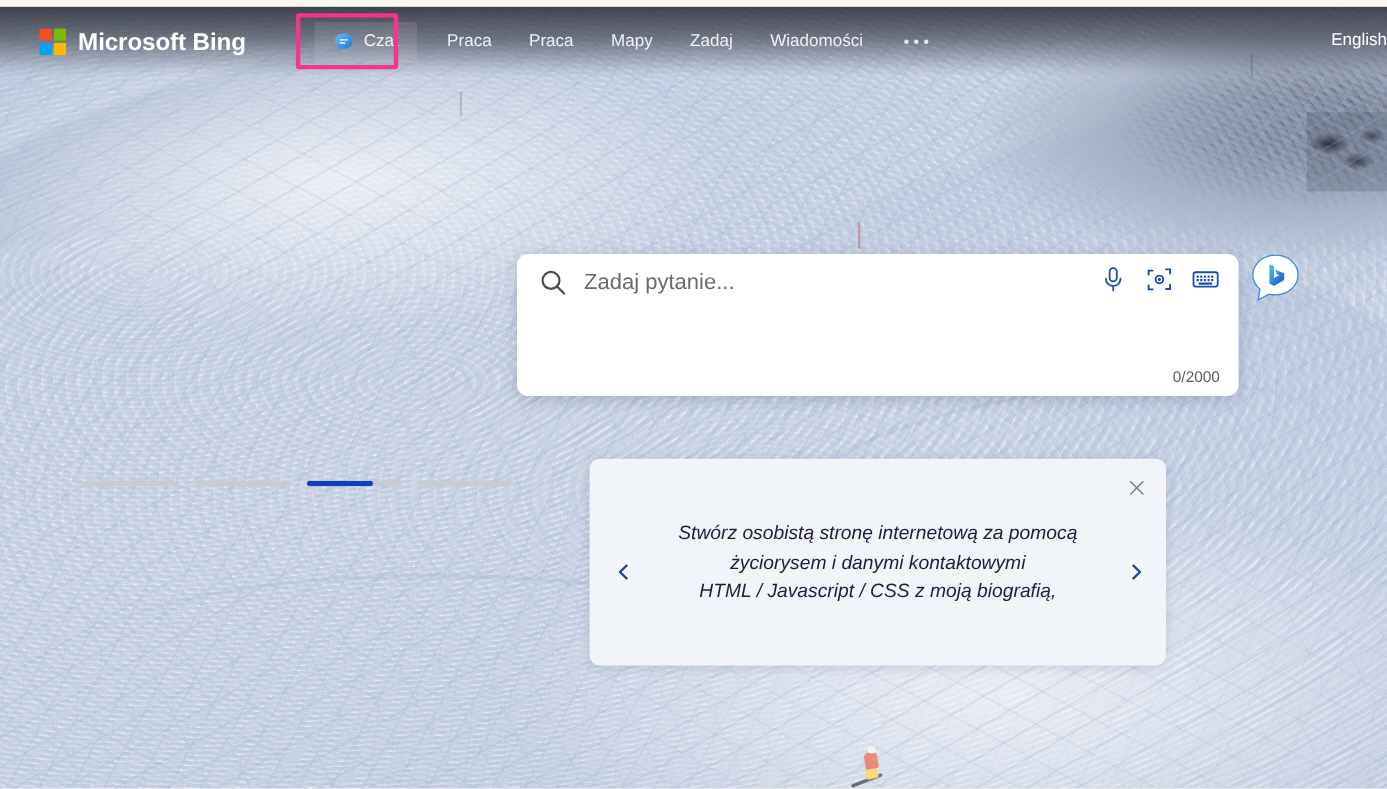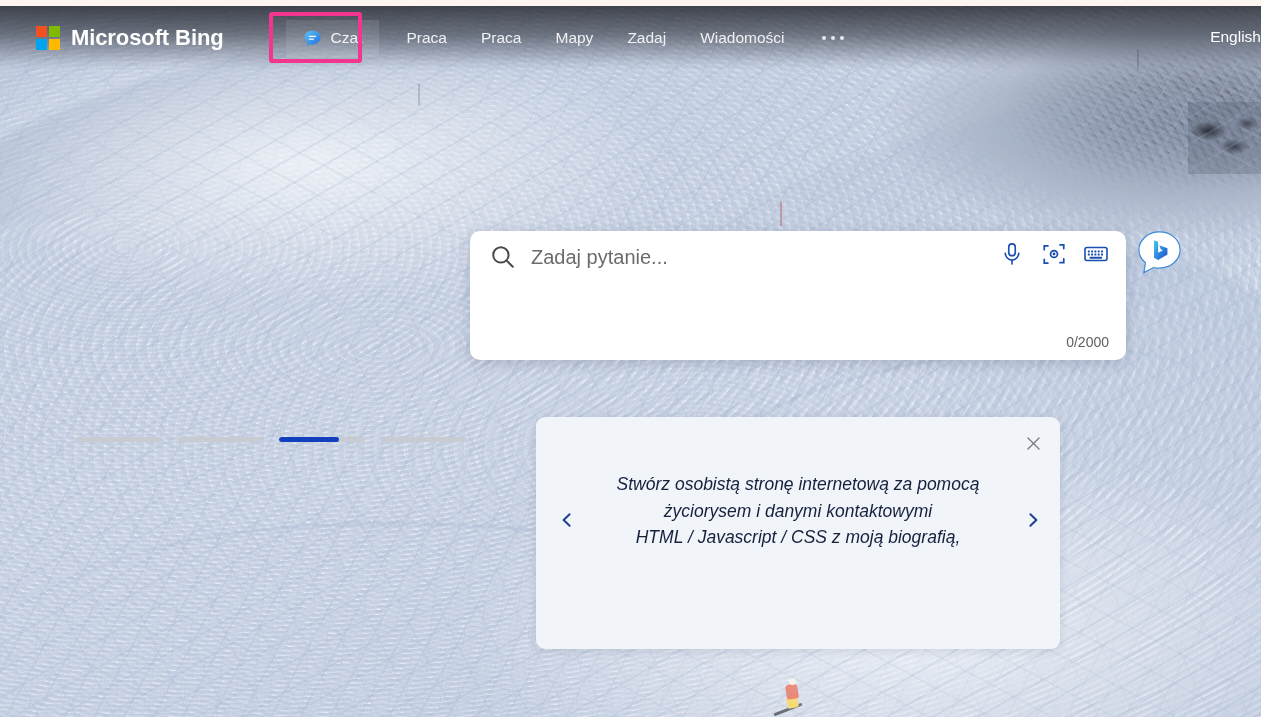--- a/index.html
+++ b/index.html
@@ -166,21 +166,21 @@
   .counter {
     position: absolute; right: 17px; bottom: 10px;
     font-size: 14px; color: #5d5d5d;
   }
   .bing-badge {
     position: absolute; left: 1135px; top: 229px; width: 49px; height: 49px; z-index: 16; cursor: pointer;
   }
 
   
   .card {
-    position: absolute; left: 536px; top: 417px; width: 524px; height: 232px;
+    position: absolute; left: 536px; top: 417px; width: 524px; height: 188px;
     background: #f1f4f9; border-radius: 9px;
     box-shadow: 0 2px 10px rgba(20,30,60,0.12);
     z-index: 15;
   }
   .progress { position: absolute; left: 76px; top: 437px; width: 390px; height: 5px; display: flex; gap: 16px; z-index: 16; }
   .seg { flex: 1; height: 5px; border-radius: 3px; background: #c8ccd2; overflow: hidden; }
   .seg .fill { height: 100%; background: #1240bd; border-radius: 3px; }
   .card-close {
     position: absolute; right: 13px; top: 12px; width: 28px; height: 28px;
     display: flex; align-items: center; justify-content: center;

